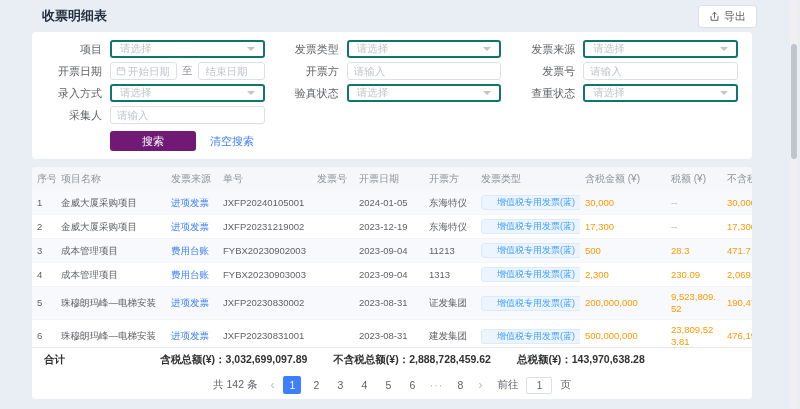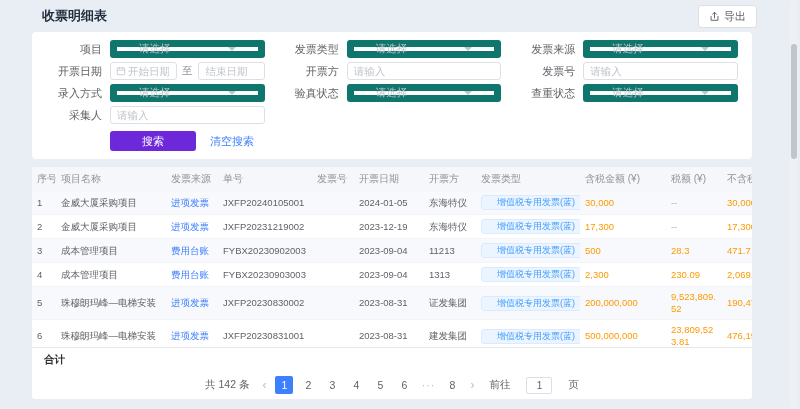--- a/index.html
+++ b/index.html
@@ -31,22 +31,22 @@
   .filter-card {
     flex: 0 0 auto;
     margin: 0 48px 8px 32px;
     background: #fff; border-radius: 4px;
     padding: 8px 14px 8px 14px;
   }
   .fgrid { display: grid; grid-template-columns: 1fr 1fr 1fr; column-gap: 18px; row-gap: 4px; }
   .field { display: flex; align-items: center; min-width: 0; }
   .flabel { flex: 0 0 56px; text-align: right; margin-right: 8px; color: #606266; font-size: 11px; white-space: nowrap; }
   .select, .tinput-wrap {
-    flex: 1; height: 18px; border: 7px solid #0f766e; border-radius: 3px;
-    display: flex; align-items: center; padding: 0 22px; background: #fff; position: relative; min-width: 0; gap: 44px;
+    flex: 1; height: 18px; border: 2px solid #0f766e; border-radius: 3px;
+    display: flex; align-items: center; padding: 0 8px; background: #fff; position: relative; min-width: 0; gap: 44px;
   }
   .select { cursor: pointer; }
   .select .ph { color: #c0c4cc; font-size: 10.5px; flex: 1; overflow: hidden; white-space: nowrap; }
   .chev {
     width: 0; height: 0; border-left: 4px solid transparent; border-right: 4px solid transparent;
     border-top: 4px solid #c0c4cc; margin-left: 4px;
   }
   input.tinput {
     flex: 1; height: 18px; border: 1px solid #dcdfe6; border-radius: 3px;
     padding: 0 6px; font-size: 10.5px; color: #606266; outline: none; min-width: 0;
@@ -54,21 +54,21 @@
   }
   input::placeholder { color: #c0c4cc; }
   .date-box {
     flex: 1; height: 18px; border: 1px solid #dcdfe6; border-radius: 3px;
     display: flex; align-items: center; padding: 0 5px; min-width: 0; background: #fff;
   }
   .date-box input { border: none; flex: 1; height: 14px; font-size: 10.5px; padding: 0 2px; outline: none; min-width: 0; color: #606266; font-family: inherit; }
   .date-sep { margin: 0 5px; color: #909399; font-size: 10.5px; flex: 0 0 auto; }
   .btn-row { margin: 7px 0 0 64px; display: flex; align-items: center; }
   .search-btn {
-    width: 86px; height: 20px; background: #6d28d9; color: #fff; border: none; border-radius: 3px;
+    width: 86px; height: 20px; background: #701a75; color: #fff; border: none; border-radius: 3px;
     font-size: 11px; cursor: pointer; font-family: inherit;
   }
   .clear-btn {
     margin-left: 14px; background: none; border: none; color: #3d7fff; font-size: 11px; cursor: pointer;
     font-family: inherit;
   }
 
   
   .table-card {
     flex: 1; min-height: 0;
@@ -123,21 +123,21 @@
     gap: 6px; background: #fff; font-size: 10.5px; color: #606266;
   }
   .pg-total { margin-right: 4px; }
   .pg-arrow { color: #b4bccc; cursor: pointer; padding: 0 3px; font-size: 12px; }
   .pg-num {
     min-width: 18px; height: 18px; line-height: 18px; text-align: center;
     border-radius: 2px; cursor: pointer; padding: 0 2px;
   }
   .pg-num.active { background: #3d7fff; color: #fff; }
   .pg-more { color: #b4bccc; letter-spacing: 1px; }
-  .pg-goto { display: flex; align-items: center; gap: 16px; margin-left: 6px; }
+  .pg-goto { display: flex; align-items: center; gap: 8px; margin-left: 6px; }
   .pg-goto input {
     width: 26px; height: 17px; border: 1px solid #dcdfe6; border-radius: 2px;
     text-align: center; font-size: 10px; color: #606266; outline: none; font-family: inherit;
   }
 
   
   .scrollbar {
     position: absolute; right: 2px; top: 0; bottom: 0; width: 8px;
     background: #eef0f4; border-radius: 4px;
   }
@@ -359,20 +359,25 @@
             <td class="num">23,809,523.81</td>
             <td class="num">476,190,476.19</td>
           </tr>
 
         </tbody>
       </table>
     </div>
 
     <div class="totals">
       <span class="tlabel">合计</span>
+      <span class="tvals">
+        <span>含税总额(¥)：3,032,699,097.89</span>
+        <span>不含税总额(¥)：2,888,728,459.62</span>
+        <span>总税额(¥)：143,970,638.28</span>
+      </span>
     </div>
 
     <div class="pagination">
       <span class="pg-total">共 142 条</span>
       <span class="pg-arrow">‹</span>
       <span class="pg-num active">1</span>
       <span class="pg-num">2</span>
       <span class="pg-num">3</span>
       <span class="pg-num">4</span>
       <span class="pg-num">5</span>

